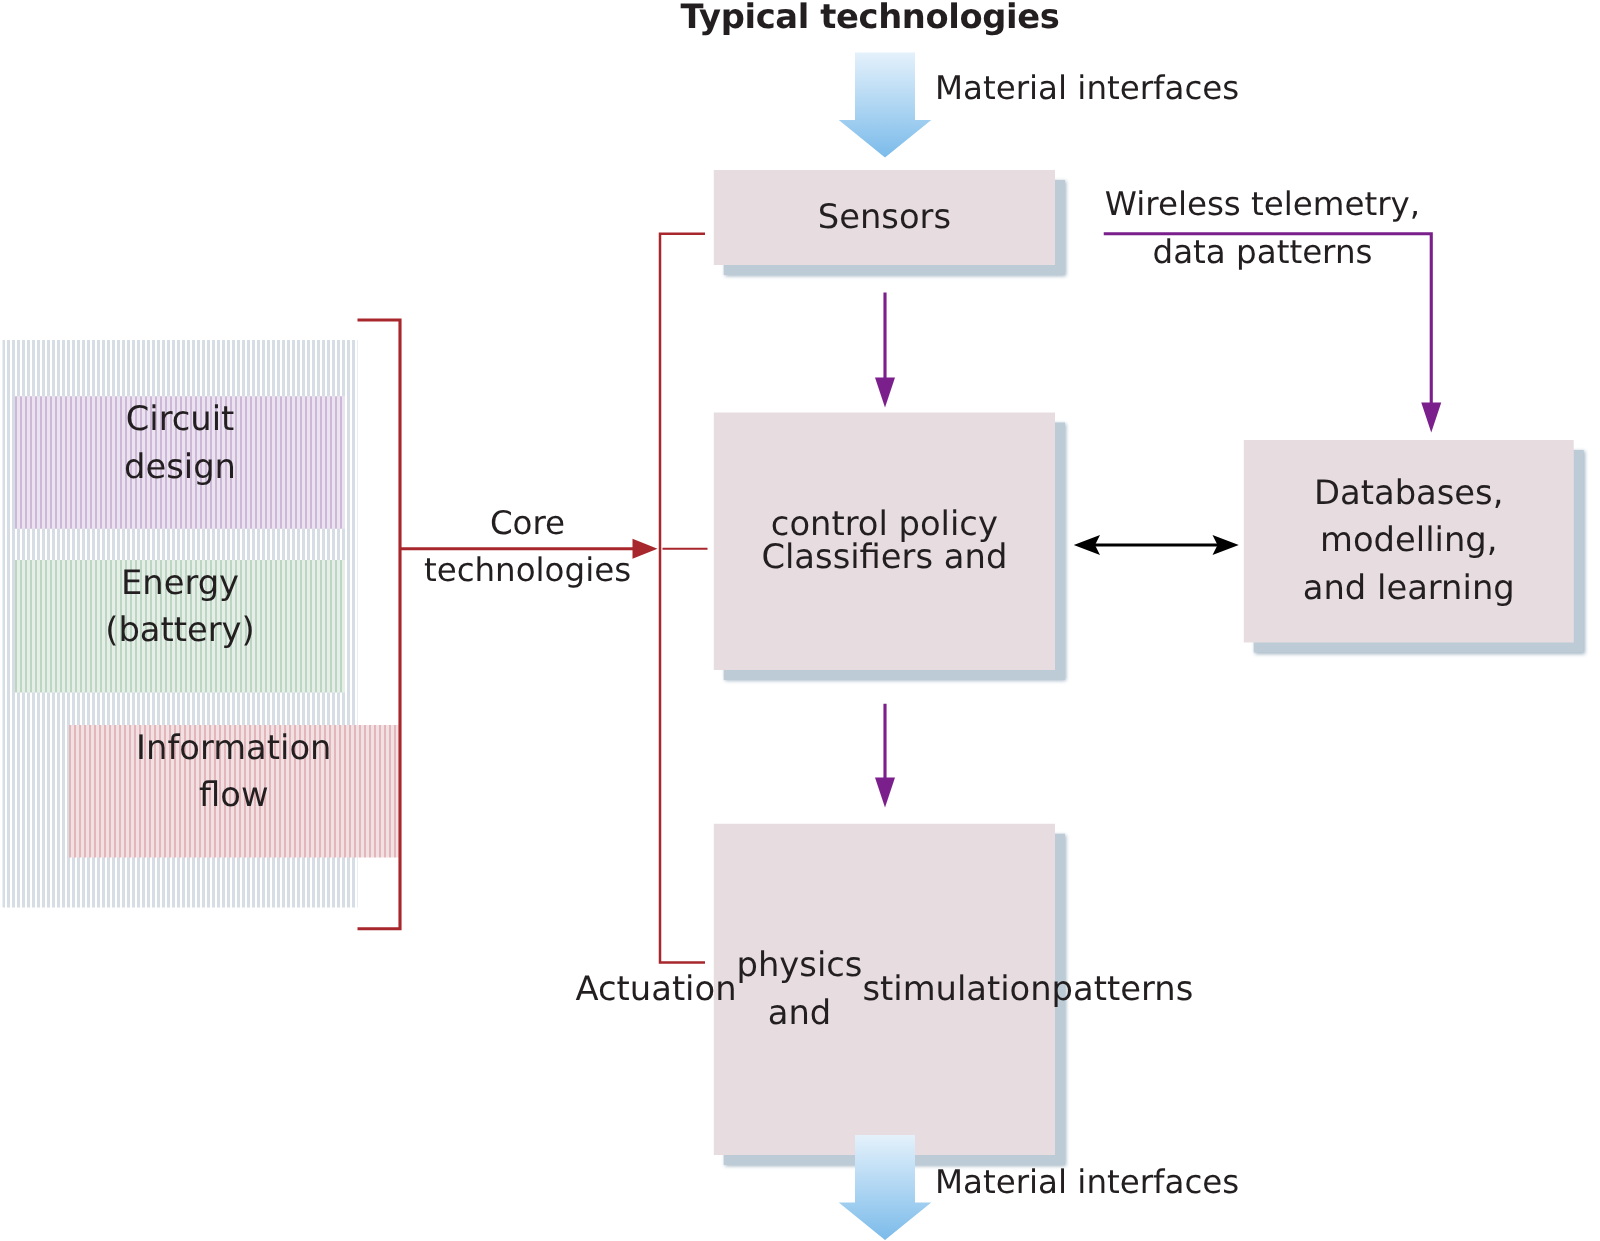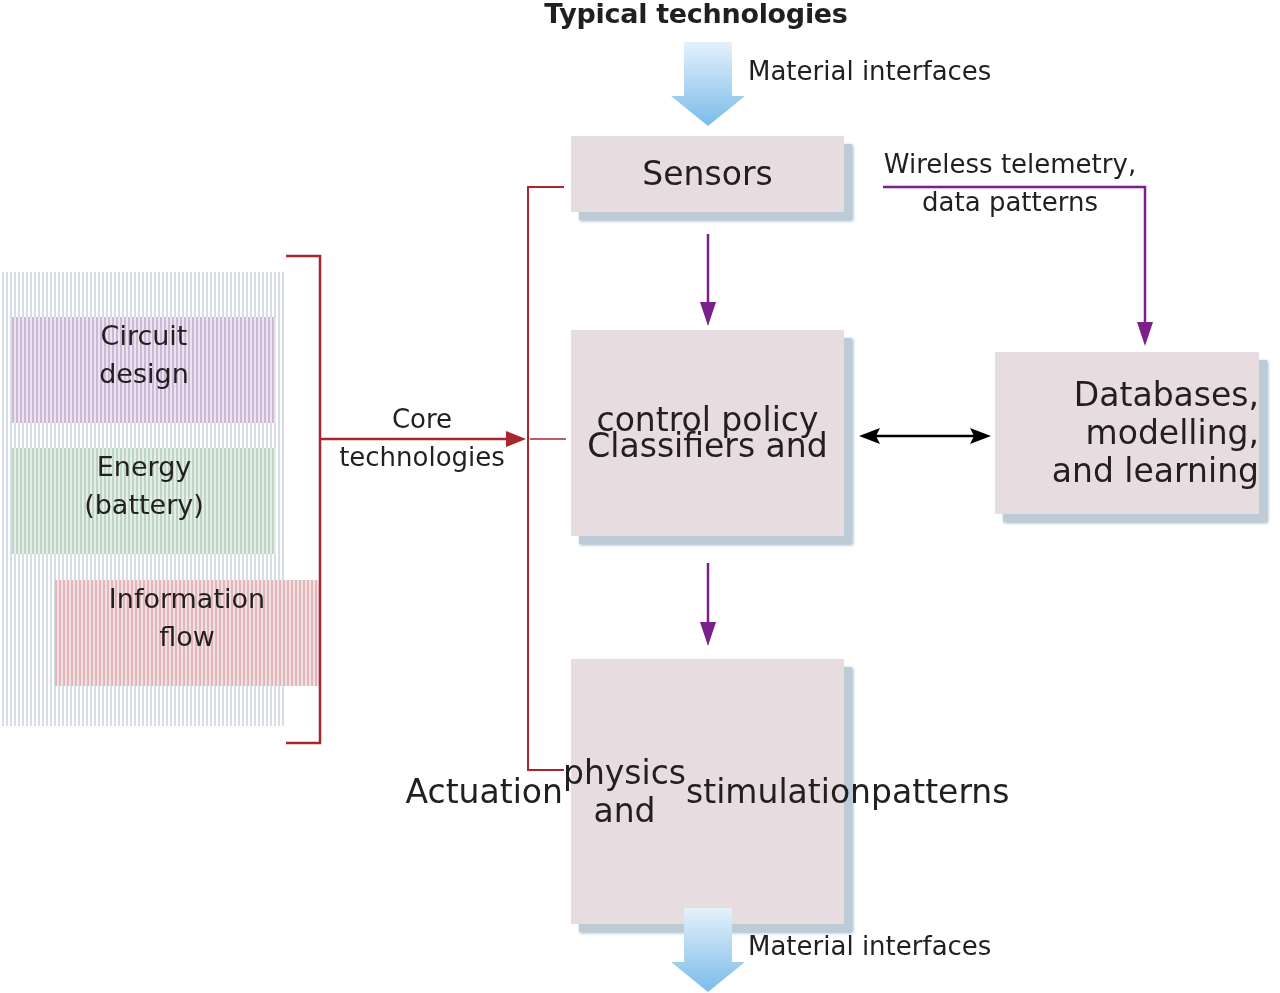--- a/index.html
+++ b/index.html
@@ -2,21 +2,21 @@
 <html><head>
 <meta charset="utf-8">
 <style>
   html, body { margin: 0; padding: 0; background: #ffffff; }
   body { width: 1280px; height: 993px; position: relative; overflow: hidden;
          font-family: "DejaVu Sans", sans-serif; color: #231f20; }
   .title { position: absolute; left: 0; width: 1392px; top: -2px; text-align: center;
            font-weight: bold; font-size: 27px; letter-spacing: -0.3px; }
   .label { position: absolute; font-size: 26px; line-height: 38px; text-align: center; white-space: nowrap; }
   .box { position: absolute; background: #e7dde1; display: flex; align-items: center; justify-content: center;
-         text-align: center; font-size: 33px; line-height: 38px;
+         text-align: center; font-size: 27px; line-height: 38px;
          box-shadow: 8px 8px 0 0 #bccbd6, 9px 9px 3px 0 #9fb3c2; }
   .box span { display: block; }
   .core-panel { position: absolute; left: 2px; top: 272px; width: 284px; height: 454px;
     background: repeating-linear-gradient(90deg, #d6dde4 0 2px, #ffffff 2px 4px); }
   .core-item { position: absolute; left: 10px; width: 264px; display: flex; flex-direction: column;
     align-items: center; font-size: 27px; line-height: 38px; text-align: center; }
   .core-item.purple { background: repeating-linear-gradient(90deg, #cdb8d8 0 2px, #ebe3ef 2px 4px); }
   .core-item.green  { background: repeating-linear-gradient(90deg, #bcd6c3 0 2px, #e5efe8 2px 4px); }
   .core-item.red    { background: repeating-linear-gradient(90deg, #e2b6bb 0 2px, #f2e1e3 2px 4px); margin-left: 43px; }
   svg.overlay { position: absolute; left: 0; top: 0; }
@@ -55,21 +55,21 @@
   <span style="margin-top:-12px;">Classifiers and</span>
 </div>
 
 <div class="box" style="left:571px;top:659px;width:273px;height:265px;">
   <span>Actuation</span>
   <span>physics and</span>
   <span>stimulation</span>
   <span>patterns</span>
 </div>
 
-<div class="box" style="left:995px;top:352px;width:264px;height:162px;flex-direction:column;align-items:flex-end;">
+<div class="box" style="left:995px;top:352px;width:264px;height:162px;flex-direction:column;">
   <span>Databases,</span>
   <span>modelling,</span>
   <span>and learning</span>
 </div>
 
 <div class="label" style="left:862px;top:145px;width:296px;">
   <div>Wireless telemetry,</div>
   <div>data patterns</div>
 </div>
 

